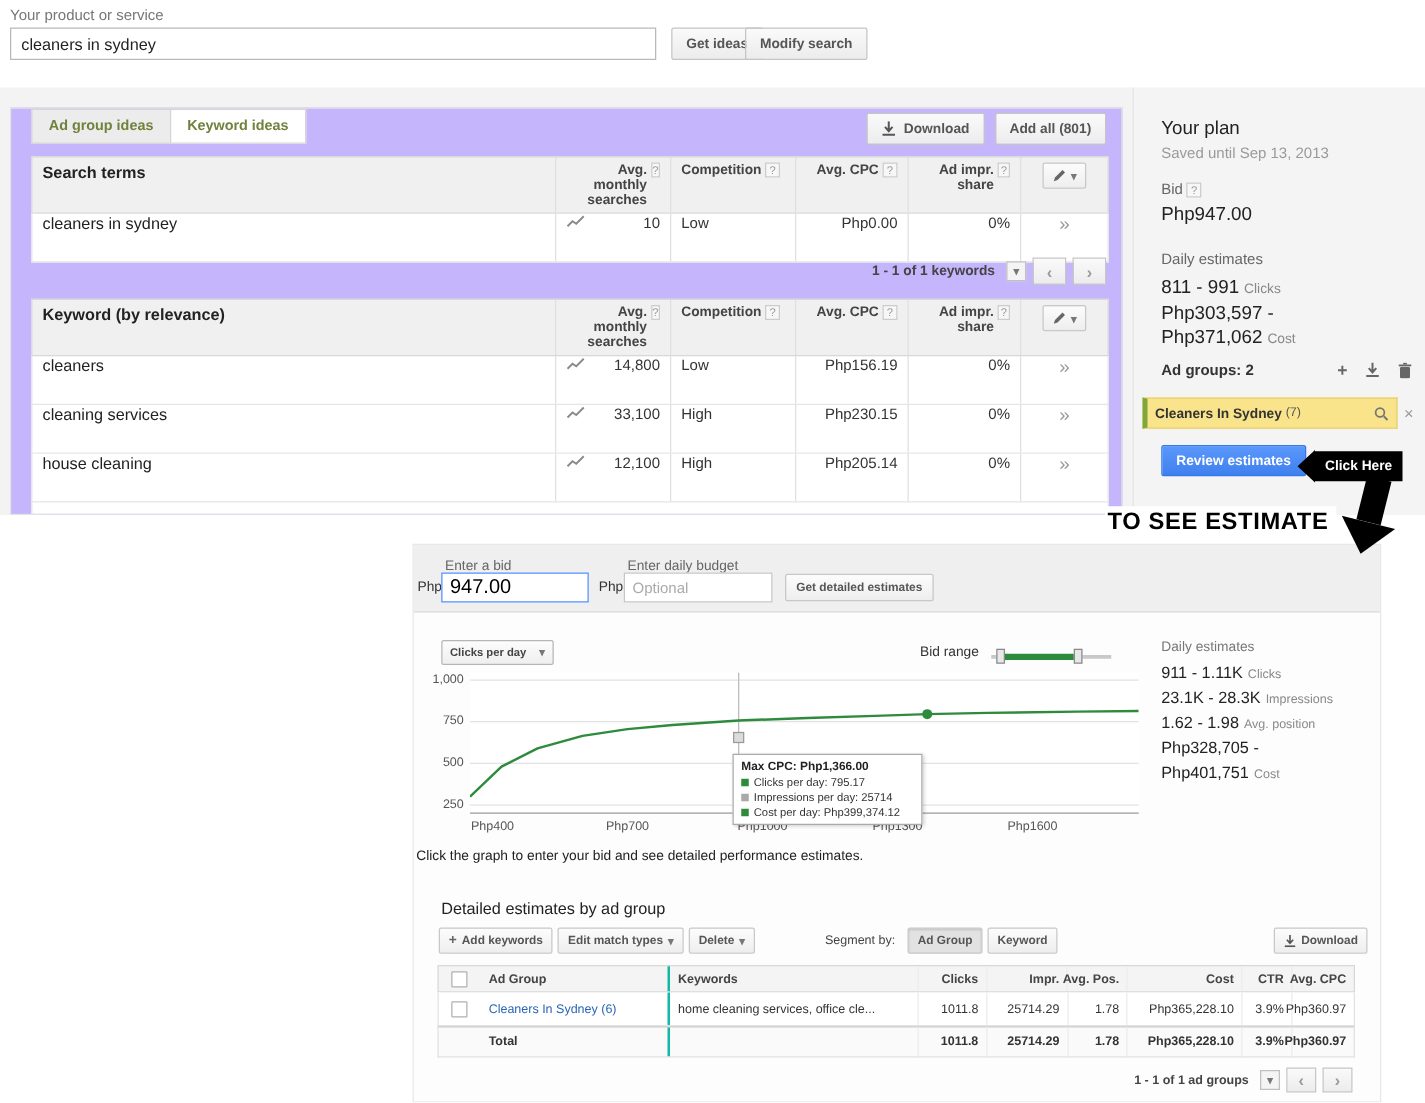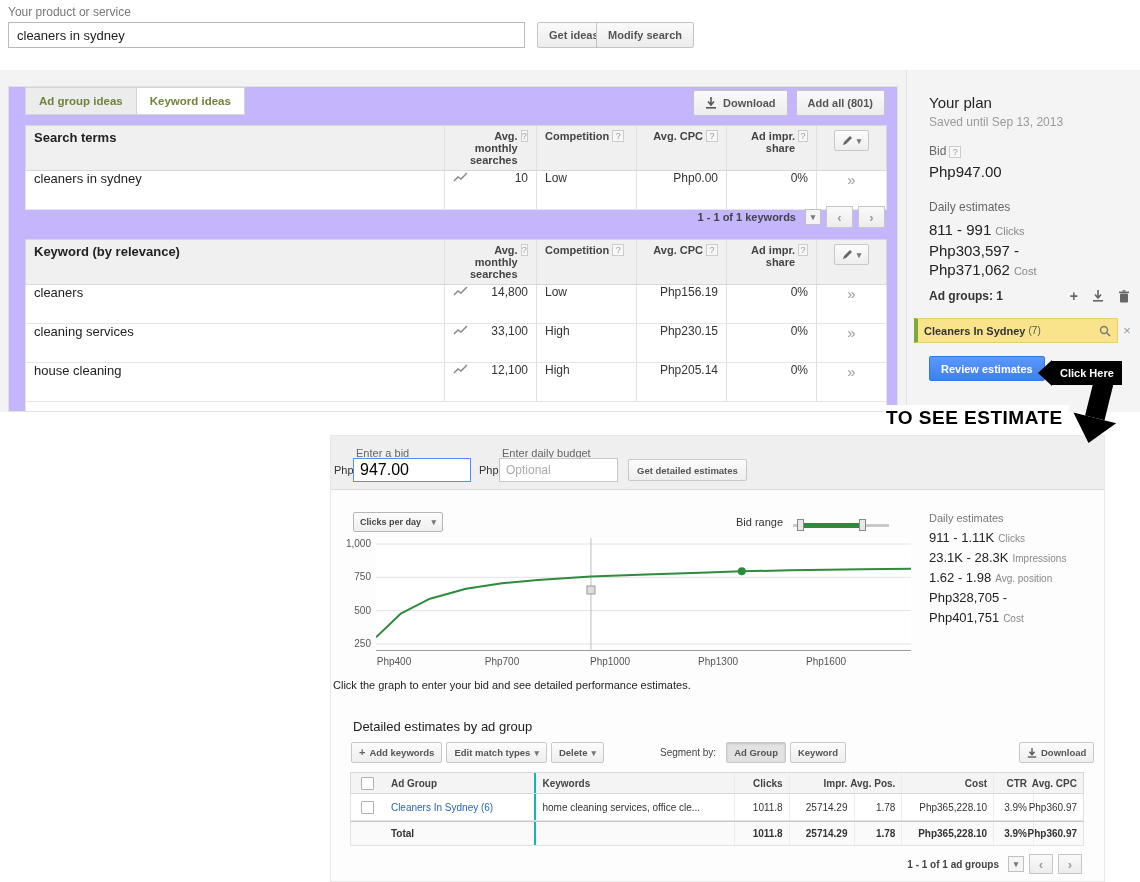--- a/index.html
+++ b/index.html
@@ -314,21 +314,21 @@
   <div class="sidebar">
     <div class="sb sb-title">Your plan</div>
     <div class="sb sb-saved">Saved until Sep 13, 2013</div>
     <div class="sb sb-bid-label"><span>Bid</span><span class="help">?</span></div>
     <div class="sb sb-bid-value">Php947.00</div>
     <div class="sb sb-de-label">Daily estimates</div>
     <div class="sb sb-line sb-clicks"><span>811 - 991</span><span class="sb-sub">Clicks</span></div>
     <div class="sb sb-line sb-cost1">Php303,597 -</div>
     <div class="sb sb-line sb-cost2"><span>Php371,062</span><span class="sb-sub">Cost</span></div>
     <div class="sb sb-adgroups">
-      <span>Ad groups: 1</span>
+      <span>Ad groups: 2</span>
       <span class="sb-icons">
         <span class="plus-ic">+</span>
         <span class="icon-btn">
             <svg width="12" height="12" viewBox="0 0 12 12">
               <path d="M6 0 v7 M3 4.5 L6 8 L9 4.5" stroke="#666" stroke-width="1.6" fill="none"></path>
               <rect x="1" y="10" width="10" height="1.6" fill="#666"></rect>
             </svg>
           </span>
         <span class="icon-btn">
             <svg width="12" height="13" viewBox="0 0 12 13">
@@ -412,20 +412,35 @@
           <polyline points="0.0,99.3 25.2,75.3 54.0,60.7 90.0,50.7 126.0,45.3 162.0,42.0 214.9,38.4 270.0,36.4 324.0,34.7 365.8,33.3 414.0,32.3 486.0,31.3 535.0,30.8" fill="none" stroke="#2e8b3d" stroke-width="2" stroke-linejoin="round"></polyline>
           <circle cx="365.78734858681025" cy="33.31066666666668" r="4" fill="#2e8b3d"></circle>
         </svg>
     </div>
     <div class="xlab" style="left:63px;">Php400</div>
     <div class="xlab" style="left:171px;">Php700</div>
     <div class="xlab" style="left:279px;">Php1000</div>
     <div class="xlab" style="left:387px;">Php1300</div>
     <div class="xlab" style="left:495px;">Php1600</div>
 
+    <div class="tooltip">
+      <div class="tt-title">Max CPC: Php1,366.00</div>
+      <div class="tt-line">
+          <span class="swatch" style="background: rgb(46, 139, 61);"></span>
+          <span>Clicks per day: 795.17</span>
+        </div>
+      <div class="tt-line">
+          <span class="swatch" style="background: rgb(169, 169, 169);"></span>
+          <span>Impressions per day: 25714</span>
+        </div>
+      <div class="tt-line">
+          <span class="swatch" style="background: rgb(46, 139, 61);"></span>
+          <span>Cost per day: Php399,374.12</span>
+        </div>
+    </div>
 
     <div class="graph-hint">Click the graph to enter your bid and see detailed performance estimates.</div>
 
     <div class="detail-title">Detailed estimates by ad group</div>
     <div class="detail-toolbar">
       <button class="mini-btn">
           <span class="plus-ic" style="font-size:11px;">+</span>
           <span>Add keywords</span>
         </button>
       <button class="mini-btn">

